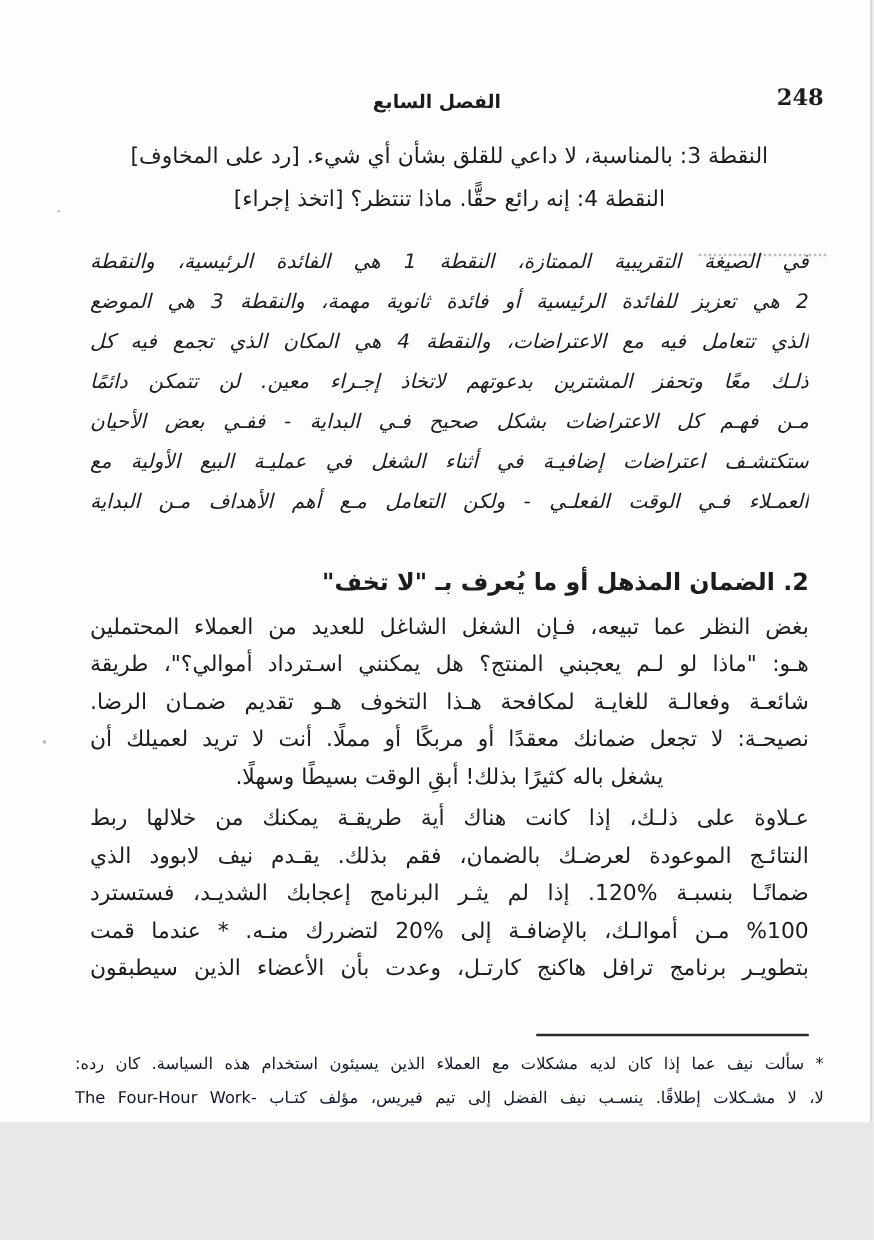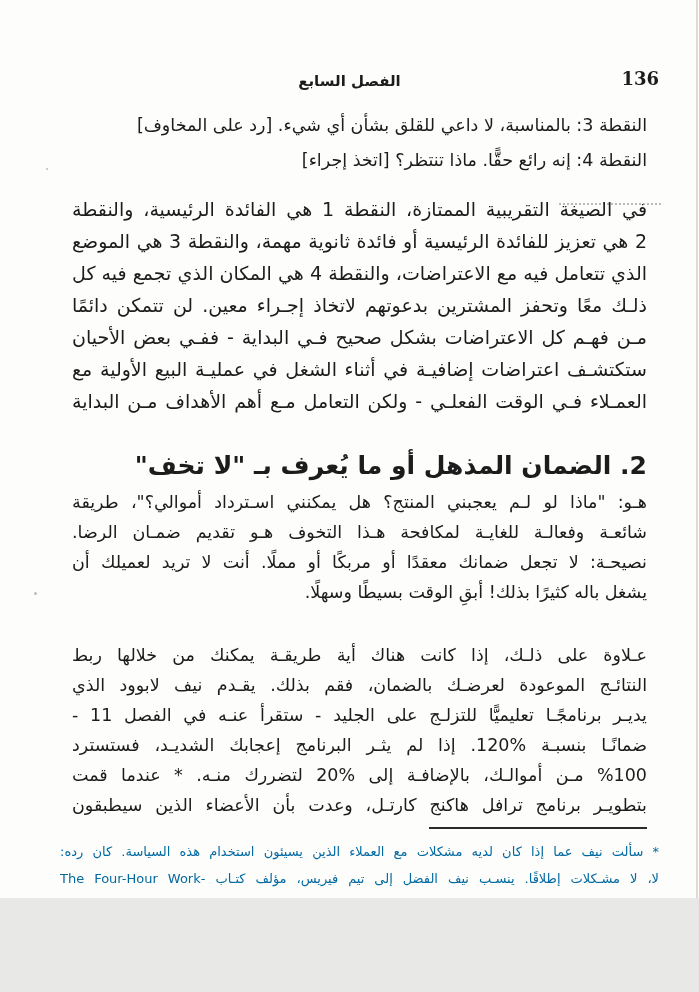--- a/index.html
+++ b/index.html
@@ -15,38 +15,38 @@
   }
   .page-number{
     position:absolute; top:68px; right:40px;
     font-family:"DejaVu Serif", serif; font-size:18px; font-weight:600;
     direction:ltr;
   }
   
   .textblock{position:absolute; left:72px; right:52px;}
   .tline{
     display:block; height:var(--lh); line-height:var(--lh);
-    text-align:right; overflow:hidden; white-space:normal;
+    text-align:center; overflow:hidden; white-space:normal;
   }
   .tline.full{text-align:justify; text-align-last:justify;}
   .tline.ltr{direction:ltr; text-align:center;}
   #para-a{top:108px; font-size:17.5px; --lh:35px;}
-  #para-b{top:193px; font-size:19px; --lh:32px;}
+  #para-b{top:193px; font-size:16px;font-style:italic; --lh:32px;}
   #section-heading{
     position:absolute; left:72px; right:52px; top:451px;
-    font-size:25px; font-weight:bold; text-align:right; line-height:30px;
+    font-size:19px; font-weight:bold; text-align:right; line-height:30px;
   }
   #para-c{top:487px; font-size:17.5px; --lh:30px;}
   #para-d{top:640px; font-size:17.5px; --lh:30px;}
   
   .footnote-rule{
     position:absolute; top:827px; right:52px; width:218px; height:0;
     border-top:2px solid #2b2b2b;
   }
-  #footnote{top:838px; left:60px; right:40px; font-size:13px; --lh:27px; color:#0369a1;}
+  #footnote{top:838px; left:60px; right:40px; font-size:13px; --lh:27px; color:#0f172a;}
   
   .wm-name{
     position:absolute; top:896px; left:26px; font-size:19px;
     color:#161616; direction:rtl; white-space:nowrap;
   }
   .wm-url{
     position:absolute; top:919px; left:6px; font-size:19px;
     font-family:"Liberation Sans", sans-serif; color:#0f766e;
     direction:ltr; letter-spacing:.3px; white-space:nowrap;margin-top:20px;
   }
@@ -62,21 +62,21 @@
   .speck{position:absolute; background:#b9bdb8; border-radius:50%;}
   .speck.s1{left:34px; top:592px; width:3px; height:3px;}
   .speck.s2{left:46px; top:168px; width:2px; height:2px;}
 </style>
 </head>
 <body>
 
 <div class="page">
 
   <div class="chapter-title">الفصل السابع</div>
-  <div class="page-number">136</div>
+  <div class="page-number">248</div>
 
   <div class="dotted-artifact"></div>
   <div class="edge-line"></div>
   <div class="speck s1"></div>
   <div class="speck s2"></div>
 
   <div id="para-a" class="textblock">
 
   <div class="tline">النقطة 3: بالمناسبة، لا داعي للقلق بشأن أي شيء. [رد على المخاوف]</div>
       <div class="tline">النقطة 4: إنه رائع حقًّا. ماذا تنتظر؟ [اتخذ إجراء]</div>
@@ -90,31 +90,31 @@
       <div class="tline full">ذلـك معًا وتحفز المشترين بدعوتهم لاتخاذ إجـراء معين. لن تتمكن دائمًا</div>
       <div class="tline full">مـن فهـم كل الاعتراضات بشكل صحيح فـي البداية - ففـي بعض الأحيان</div>
       <div class="tline full">ستكتشـف اعتراضات إضافيـة في أثناء الشغل في عمليـة البيع الأولية مع</div>
       <div class="tline full">العمـلاء فـي الوقت الفعلـي - ولكن التعامل مـع أهم الأهداف مـن البداية</div>
     </div>
 
   <div id="section-heading">2. الضمان المذهل أو ما يُعرف بـ "لا تخف"</div>
 
   <div id="para-c" class="textblock">
 
+  <div class="tline full">بغض النظر عما تبيعه، فـإن الشغل الشاغل للعديد من العملاء المحتملين</div>
       <div class="tline full">هـو: "ماذا لو لـم يعجبني المنتج؟ هل يمكنني اسـترداد أموالي؟"، طريقة</div>
       <div class="tline full">شائعـة وفعالـة للغايـة لمكافحة هـذا التخوف هـو تقديم ضمـان الرضا.</div>
       <div class="tline full">نصيحـة: لا تجعل ضمانك معقدًا أو مربكًا أو مملًا. أنت لا تريد لعميلك أن</div>
       <div class="tline">يشغل باله كثيرًا بذلك! أبقِ الوقت بسيطًا وسهلًا.</div>
     </div>
 
   <div id="para-d" class="textblock">
 
   <div class="tline full">عـلاوة على ذلـك، إذا كانت هناك أية طريقـة يمكنك من خلالها ربط</div>
       <div class="tline full">النتائـج الموعودة لعرضـك بالضمان، فقم بذلك. يقـدم نيف لابوود الذي</div>
-      <div class="tline full">يديـر برنامجًـا تعليميًّا للتزلـج على الجليد - ستقرأ عنـه في الفصل 11 -</div>
       <div class="tline full">ضمانًـا بنسبـة %120. إذا لم يثـر البرنامج إعجابك الشديـد، فستسترد</div>
       <div class="tline full">%100 مـن أموالـك، بالإضافـة إلى %20 لتضررك منـه. * عندما قمت</div>
       <div class="tline full">بتطويـر برنامج ترافل هاكنج كارتـل، وعدت بأن الأعضاء الذين سيطبقون</div>
     </div>
 
   <div class="footnote-rule"></div>
 
   <div id="footnote" class="textblock">
 
   <div class="tline full">* سألت نيف عما إذا كان لديه مشكلات مع العملاء الذين يسيئون استخدام هذه السياسة. كان رده:</div>

